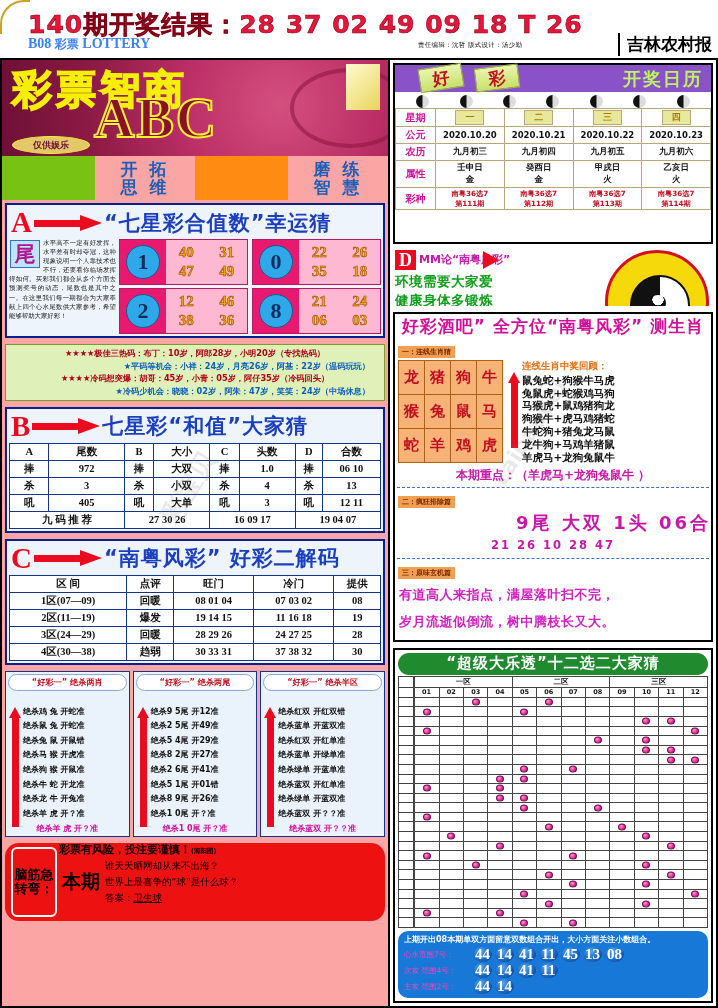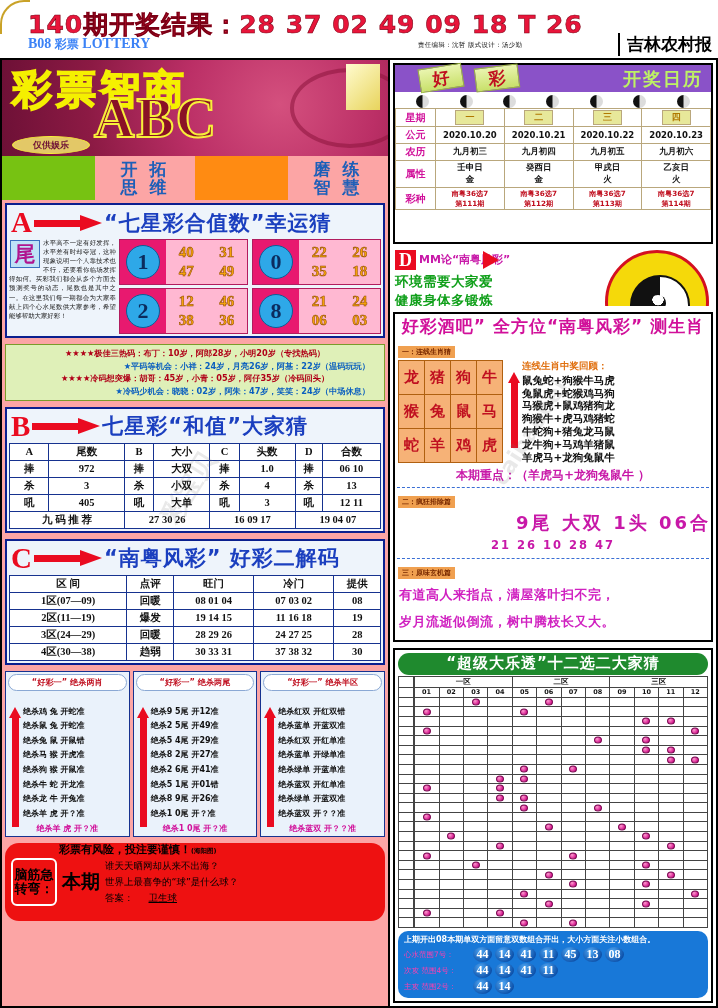--- a/index.html
+++ b/index.html
@@ -138,28 +138,28 @@
   .kup::before { content:""; position:absolute; left:3px; top:8px; width:7px; height:112px; background:#ea0b20; }
   .kup::after { content:""; position:absolute; left:0; top:0;
     border-left:6.5px solid transparent; border-right:6.5px solid transparent;
     border-bottom:11px solid #ea0b20; }
   .krow { font-size:8px; font-weight:bold; color:#111; line-height:1.82; white-space:nowrap; }
   .klast { font-size:8px; font-weight:bold; color:#d1109a; text-align:center; margin-top:2px; white-space:nowrap; }
 
   
   .riddle { margin:3px; background:#ee1111; border-radius:14px; position:relative;
     height:78px; display:flex; align-items:center; padding:4px 6px; }
-  .rq { width:46px; height:48px; border:2px solid #fff; border-radius:6px;
+  .rq { width:46px; height:70px; border:2px solid #fff; border-radius:6px;
     display:flex; flex-direction:column; align-items:center; justify-content:center;
     font-size:13px; font-weight:bold; color:#000; line-height:1.1; }
   .rbq { font-size:19px; font-weight:bold; color:#000; margin:0 5px; line-height:1.05; }
   .rbody { flex:1; color:#000; font-size:9.5px; line-height:1.7; }
   .rtop { position:absolute; left:54px; top:-1px; font-size:11px; font-weight:bold; color:#000; white-space:nowrap; }
   .rtop .sm { font-size:6.5px; }
-  .runl { text-decoration:underline;margin-left:15px; }
+  .runl { text-decoration:underline; }
 
   
   .rpanel { border:2px solid #000; margin:3px; background:#fff; }
   .cal-top { background:#8a52c8; height:27px; position:relative; }
   .cal-hao { position:absolute; left:24px; top:1px; width:44px; height:24px;
     background:linear-gradient(#eaf5b0,#c8e06a); transform:rotate(-9deg);
     border:1px solid #9bb83c; }
   .cal-cai { position:absolute; left:80px; top:1px; width:44px; height:24px;
     background:linear-gradient(#eaf5b0,#c8e06a); transform:rotate(-7deg);
     border:1px solid #9bb83c; }
@@ -232,21 +232,21 @@
   .dot { position:absolute; left:50%; top:50%; transform:translate(-50%,-50%);
     width:8px; height:7px; border-radius:50%;
     background:radial-gradient(circle at 35% 30%, #ff9fd0, #d6198f 70%, #8a0f5c);
     border:1px solid #7a0b52; }
   .footnote { margin:3px; background:#1878d8; border-radius:10px; padding:3px 6px 4px; }
   .fn-top { font-size:8px; font-weight:bold; color:#fff; line-height:1.5; }
   .fn-row { display:flex; align-items:center; gap:3px; margin-top:1px; }
   .fn-lbl { font-size:7.5px; font-weight:normal; color:#ff3fb0; width:66px; white-space:nowrap; }
   .fb { width:19px; height:15px; border-radius:50%;
     background:radial-gradient(circle at 40% 30%, #4fa8f5, #0c4fa8 75%);
-    color:#fff; font-size:12px; font-weight:bold; text-align:center; line-height:15px;
+    color:#fff; font-size:15px; font-weight:bold; text-align:center; line-height:15px;
     font-family:"Liberation Serif", serif; }
   .wm { position:absolute; pointer-events:none; color:rgba(120,120,120,.16);
     font-size:26px; font-weight:bold; transform:rotate(-58deg); }
 </style>
 </head>
 <body>
 
 <div class="hdr">
   <div class="hdr-arc"></div>
   <div class="hdr-result">140期开奖结果：28 37 02 49 09 18 T 26</div>

